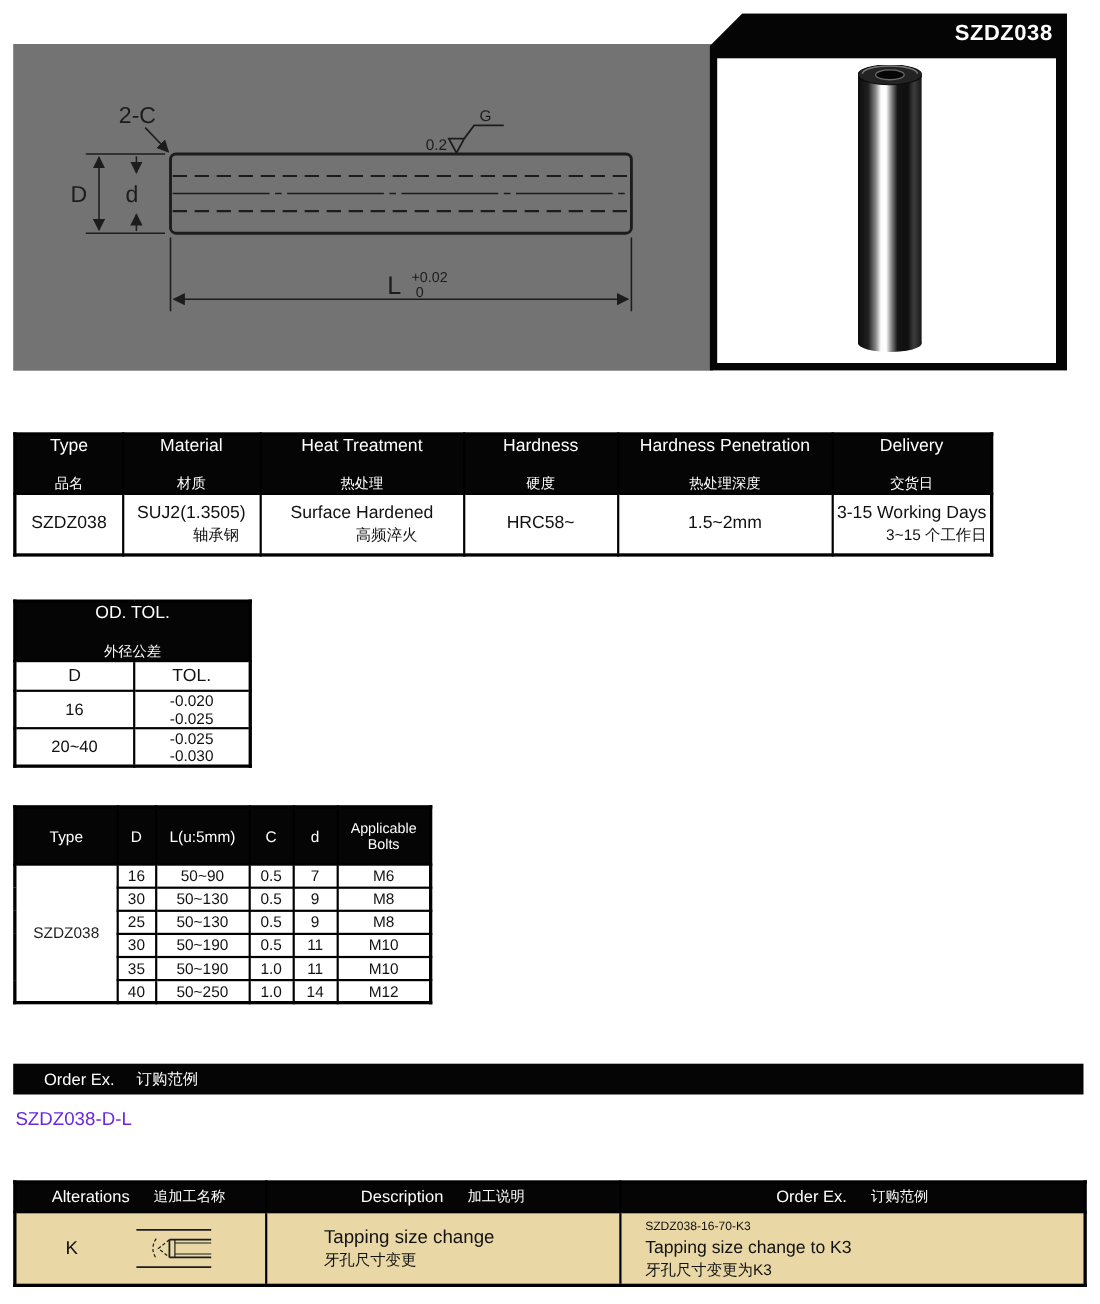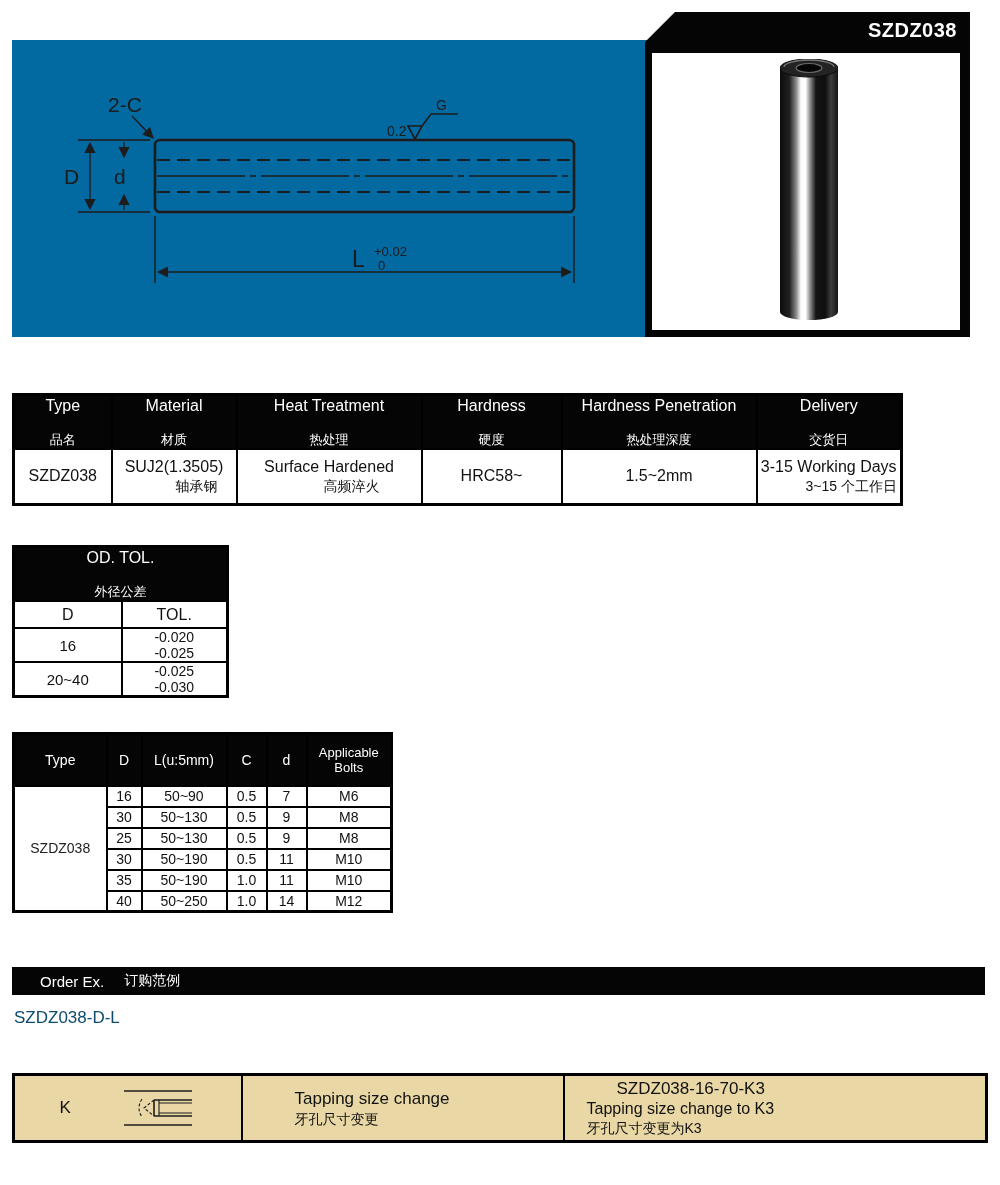--- a/index.html
+++ b/index.html
@@ -1,21 +1,21 @@
 <!DOCTYPE html>
 <html><head>
 <meta charset="utf-8">
 <style>
   * { margin:0; padding:0; box-sizing:border-box; }
   html,body { background:#fff; }
   body { font-family:"Liberation Sans", sans-serif; color:#111; }
   .page { position:relative; width:1000px; height:1185px; background:#ffffff; overflow:hidden; }
 
   
-  .drawing-area { position:absolute; left:12px; top:40px; width:636px; height:297px; background:#0369a1; }
+  .drawing-area { position:absolute; left:12px; top:40px; width:636px; height:297px; background:#737373; }
   .drawing-svg { width:100%; height:100%; display:block; }
   .drawing-svg text { fill:#1c1c1c; font-family:"Liberation Sans", sans-serif; }
 
   
   .photo-panel { position:absolute; left:645px; top:12px; width:325px; height:325px; background:#050505;
                  clip-path:polygon(30px 0, 100% 0, 100% 100%, 0 100%, 0 30px); }
   .photo-title { position:absolute; top:7px; right:13px; color:#fff; font-size:20px; font-weight:bold; letter-spacing:0.5px; }
   .photo-frame { position:absolute; left:7px; top:41px; width:308px; height:277px; background:#fff; }
   .cylinder-svg { position:absolute; left:128px; top:6px; }
 
@@ -43,38 +43,38 @@
   .dim-table .hdr { height:52px; font-size:14px; }
   .dim-table .hdr .two-line { display:block; font-size:13px; line-height:15px; }
   .dim-table td { height:21px; font-size:14px; }
   .dim-table .type-cell { font-size:14px; color:#222; }
 
   
   .order-bar { position:absolute; left:12px; top:967px; width:973px; height:28px; background:#050505;
                color:#fff; display:flex; align-items:center; padding-left:28px; gap:20px; }
   .order-bar .en { font-size:15px; }
   .order-bar .zh { font-size:14px; }
-  .order-example { position:absolute; left:14px; top:1008px; font-size:17px; color:#0c4a6e; }
+  .order-example { position:absolute; left:14px; top:1008px; font-size:17px; color:#6d28d9; }
 
   
   .alt-table { position:absolute; left:12px; top:1073px; width:973px; border:3px solid #000; }
   .alt-table .hdr { height:27px; }
   .alt-table .hdr .cellwrap { display:flex; justify-content:center; align-items:center; gap:22px; }
   .alt-table .hdr .left { justify-content:flex-start; padding-left:32px; }
   .alt-table .hdr .en { font-size:15px; }
   .alt-table .hdr .zh { font-size:13px; }
   .alt-table .data td { height:67px; background:#e9d8a5; }
   .alt-code-wrap { display:flex; align-items:center; justify-content:space-around; padding:0 20px; }
   .alt-code { font-size:17px; }
   .alt-desc { text-align:left; padding-left:52px; }
   .alt-desc .l1 { display:block; font-size:17px; line-height:22px; }
   .alt-desc .l2 { display:block; font-size:14px; line-height:19px; }
   .alt-order { text-align:left; padding-left:22px; }
   .alt-order span { display:block; }
-  .alt-order .l1 { font-size:17px; line-height:20px;margin-left:30px; }
+  .alt-order .l1 { font-size:11px; line-height:20px; }
   .alt-order .l2 { font-size:16px; line-height:20px; }
   .alt-order .l3 { font-size:14px; line-height:19px; }
 </style>
 </head>
 <body>
 
 <div class="page">
 
   <section class="drawing-area">
     <svg class="drawing-svg" viewBox="0 0 636 297">
@@ -306,20 +306,40 @@
   </div>
   <div class="order-example">SZDZ038-D-L</div>
 
   <table class="alt-table">
     <colgroup>
         <col style="width:228px">
         <col style="width:322px">
         <col style="width:423px">
       </colgroup>
     <tbody>
+        <tr class="hdr">
+      <td>
+            <span class="cellwrap left">
+              <span class="en">Alterations</span>
+              <span class="zh">追加工名称</span>
+            </span>
+          </td>
+      <td>
+            <span class="cellwrap">
+              <span class="en">Description</span>
+              <span class="zh">加工说明</span>
+            </span>
+          </td>
+      <td>
+            <span class="cellwrap">
+              <span class="en">Order Ex.</span>
+              <span class="zh">订购范例</span>
+            </span>
+          </td>
+    </tr>
     <tr class="data">
       <td>
         <span class="alt-code-wrap">
           <span class="alt-code">K</span>
           <svg width="76" height="48" viewBox="0 0 76 48">
             <line x1="4" y1="7" x2="72" y2="7" stroke="#1c1c1c" stroke-width="1.6"></line>
             <line x1="4" y1="41" x2="72" y2="41" stroke="#1c1c1c" stroke-width="1.6"></line>
             <path d="M34,16 H72 M34,32 H72 M34,16 V32" fill="none" stroke="#1c1c1c" stroke-width="1.6"></path>
             <path d="M39,19 H72 M39,29 H72 M39,16 V32" fill="none" stroke="#1c1c1c" stroke-width="1.1"></path>
             <path d="M34,16 L24,24 L34,32" fill="none" stroke="#1c1c1c" stroke-width="1.1" stroke-dasharray="3 2"></path>

